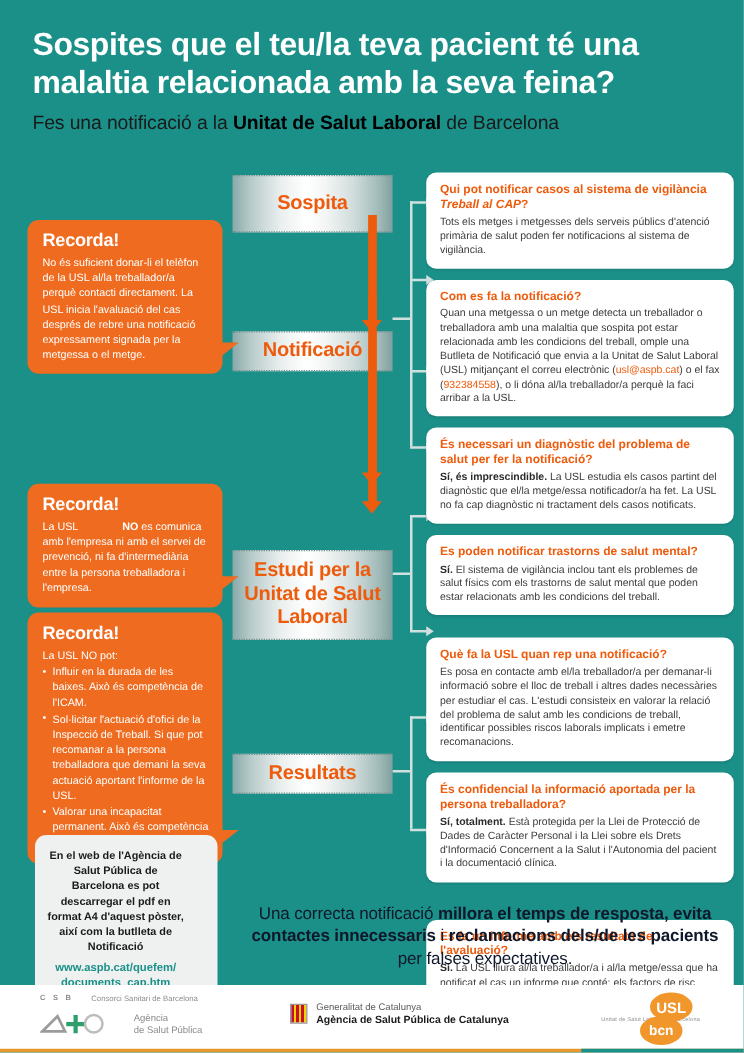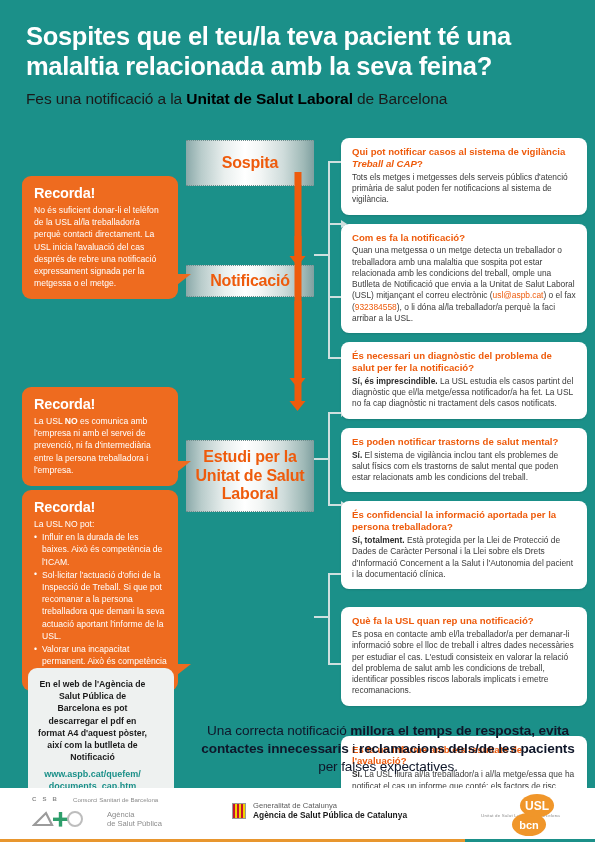--- a/index.html
+++ b/index.html
@@ -163,21 +163,21 @@
     font-size: 14.5px;
     font-weight: bold;
     margin-bottom: 3px;
     letter-spacing: -0.2px;
   }
   .recorda .body {
     color: #ffffff;
     font-size: 8.6px;
     line-height: 1.42;
   }
-  .recorda .body b { font-weight: bold; }
+  .recorda .body b { font-weight: bold; margin-left: 33px; }
   .recorda ul { list-style: none; margin-top: 1px; }
   .recorda li {
     position: relative;
     padding-left: 8px;
     margin-bottom: 1px;
   }
   .recorda li::before {
     content: "•";
     position: absolute;
     left: 0; top: -0.5px;
@@ -392,20 +392,25 @@
   </div>
   <div class="arrow" id="arrow-2"></div>
 
   <div class="flow" style="top:440px;">
     <div class="flow-box" id="flow-estudi">
       <span>Estudi per la Unitat de Salut Laboral</span>
     </div>
   </div>
   <div class="arrow" id="arrow-3"></div>
 
+  <div class="flow" style="top:603px;">
+    <div class="flow-box" id="flow-resultats">
+      <span>Resultats</span>
+    </div>
+  </div>
 
   <div class="cards">
 
     <div class="card">
       <div class="q">
         <span>Qui pot notificar casos al sistema de vigilància</span><br>
         <i>Treball al CAP</i><span>?</span>
       </div>
       <div class="a">Tots els metges i metgesses dels serveis públics d'atenció primària de salut poden fer notificacions al sistema de vigilància.</div>
     </div>
@@ -418,28 +423,28 @@
     <div class="card">
       <div class="q">És necessari un diagnòstic del problema de salut per fer la notificació?</div>
       <div class="a"><b>Sí, és imprescindible.</b><span> La USL estudia els casos partint del diagnòstic que el/la metge/essa notificador/a ha fet. La USL no fa cap diagnòstic ni tractament dels casos notificats.</span></div>
     </div>
 
     <div class="card">
       <div class="q">Es poden notificar trastorns de salut mental?</div>
       <div class="a"><b>Sí.</b><span> El sistema de vigilància inclou tant els  problemes de salut físics com els trastorns de salut mental que poden estar relacionats amb les condicions del treball.</span></div>
     </div>
 
+    <div class="card" style="margin-top:18px;">
+      <div class="q">Què fa la USL quan rep una notificació?</div>
+      <div class="a">Es posa en contacte amb el/la treballador/a per demanar-li informació sobre el lloc de treball i altres dades necessàries per estudiar el cas. L'estudi consisteix en valorar la relació del problema de salut amb les condicions de treball, identificar possibles riscos laborals implicats i emetre recomanacions.</div>
+    </div>
+
     <div class="card">
       <div class="q">És confidencial la informació aportada per la persona treballadora?</div>
       <div class="a"><b>Sí, totalment.</b><span> Està protegida per la Llei de Protecció de Dades de Caràcter Personal i la Llei sobre els Drets d'Informació Concernent a la Salut i l'Autonomia del pacient i la documentació clínica.</span></div>
-    </div>
-
-    <div class="card" style="margin-top:18px;">
-      <div class="q">Què fa la USL quan rep una notificació?</div>
-      <div class="a">Es posa en contacte amb el/la treballador/a per demanar-li informació sobre el lloc de treball i altres dades necessàries per estudiar el cas. L'estudi consisteix en valorar la relació del problema de salut amb les condicions de treball, identificar possibles riscos laborals implicats i emetre recomanacions.</div>
     </div>
 
     <div class="card" style="margin-top:30px;">
       <div class="q">Es fa un informe amb els resultats de l'avaluació?</div>
       <div class="a"><b>Sí.</b><span> La USL lliura al/la treballador/a i al/la metge/essa que ha notificat el cas un informe que conté: els factors de risc identificats, la seva relació amb el problema de salut i recomanacions adreçades a les persones o institucions que poden intervenir en la millora de les condicions de treball.</span></div>
     </div>
 
     <div class="card">
       <div class="q">Per a qui són les recomanacions?</div>
 

